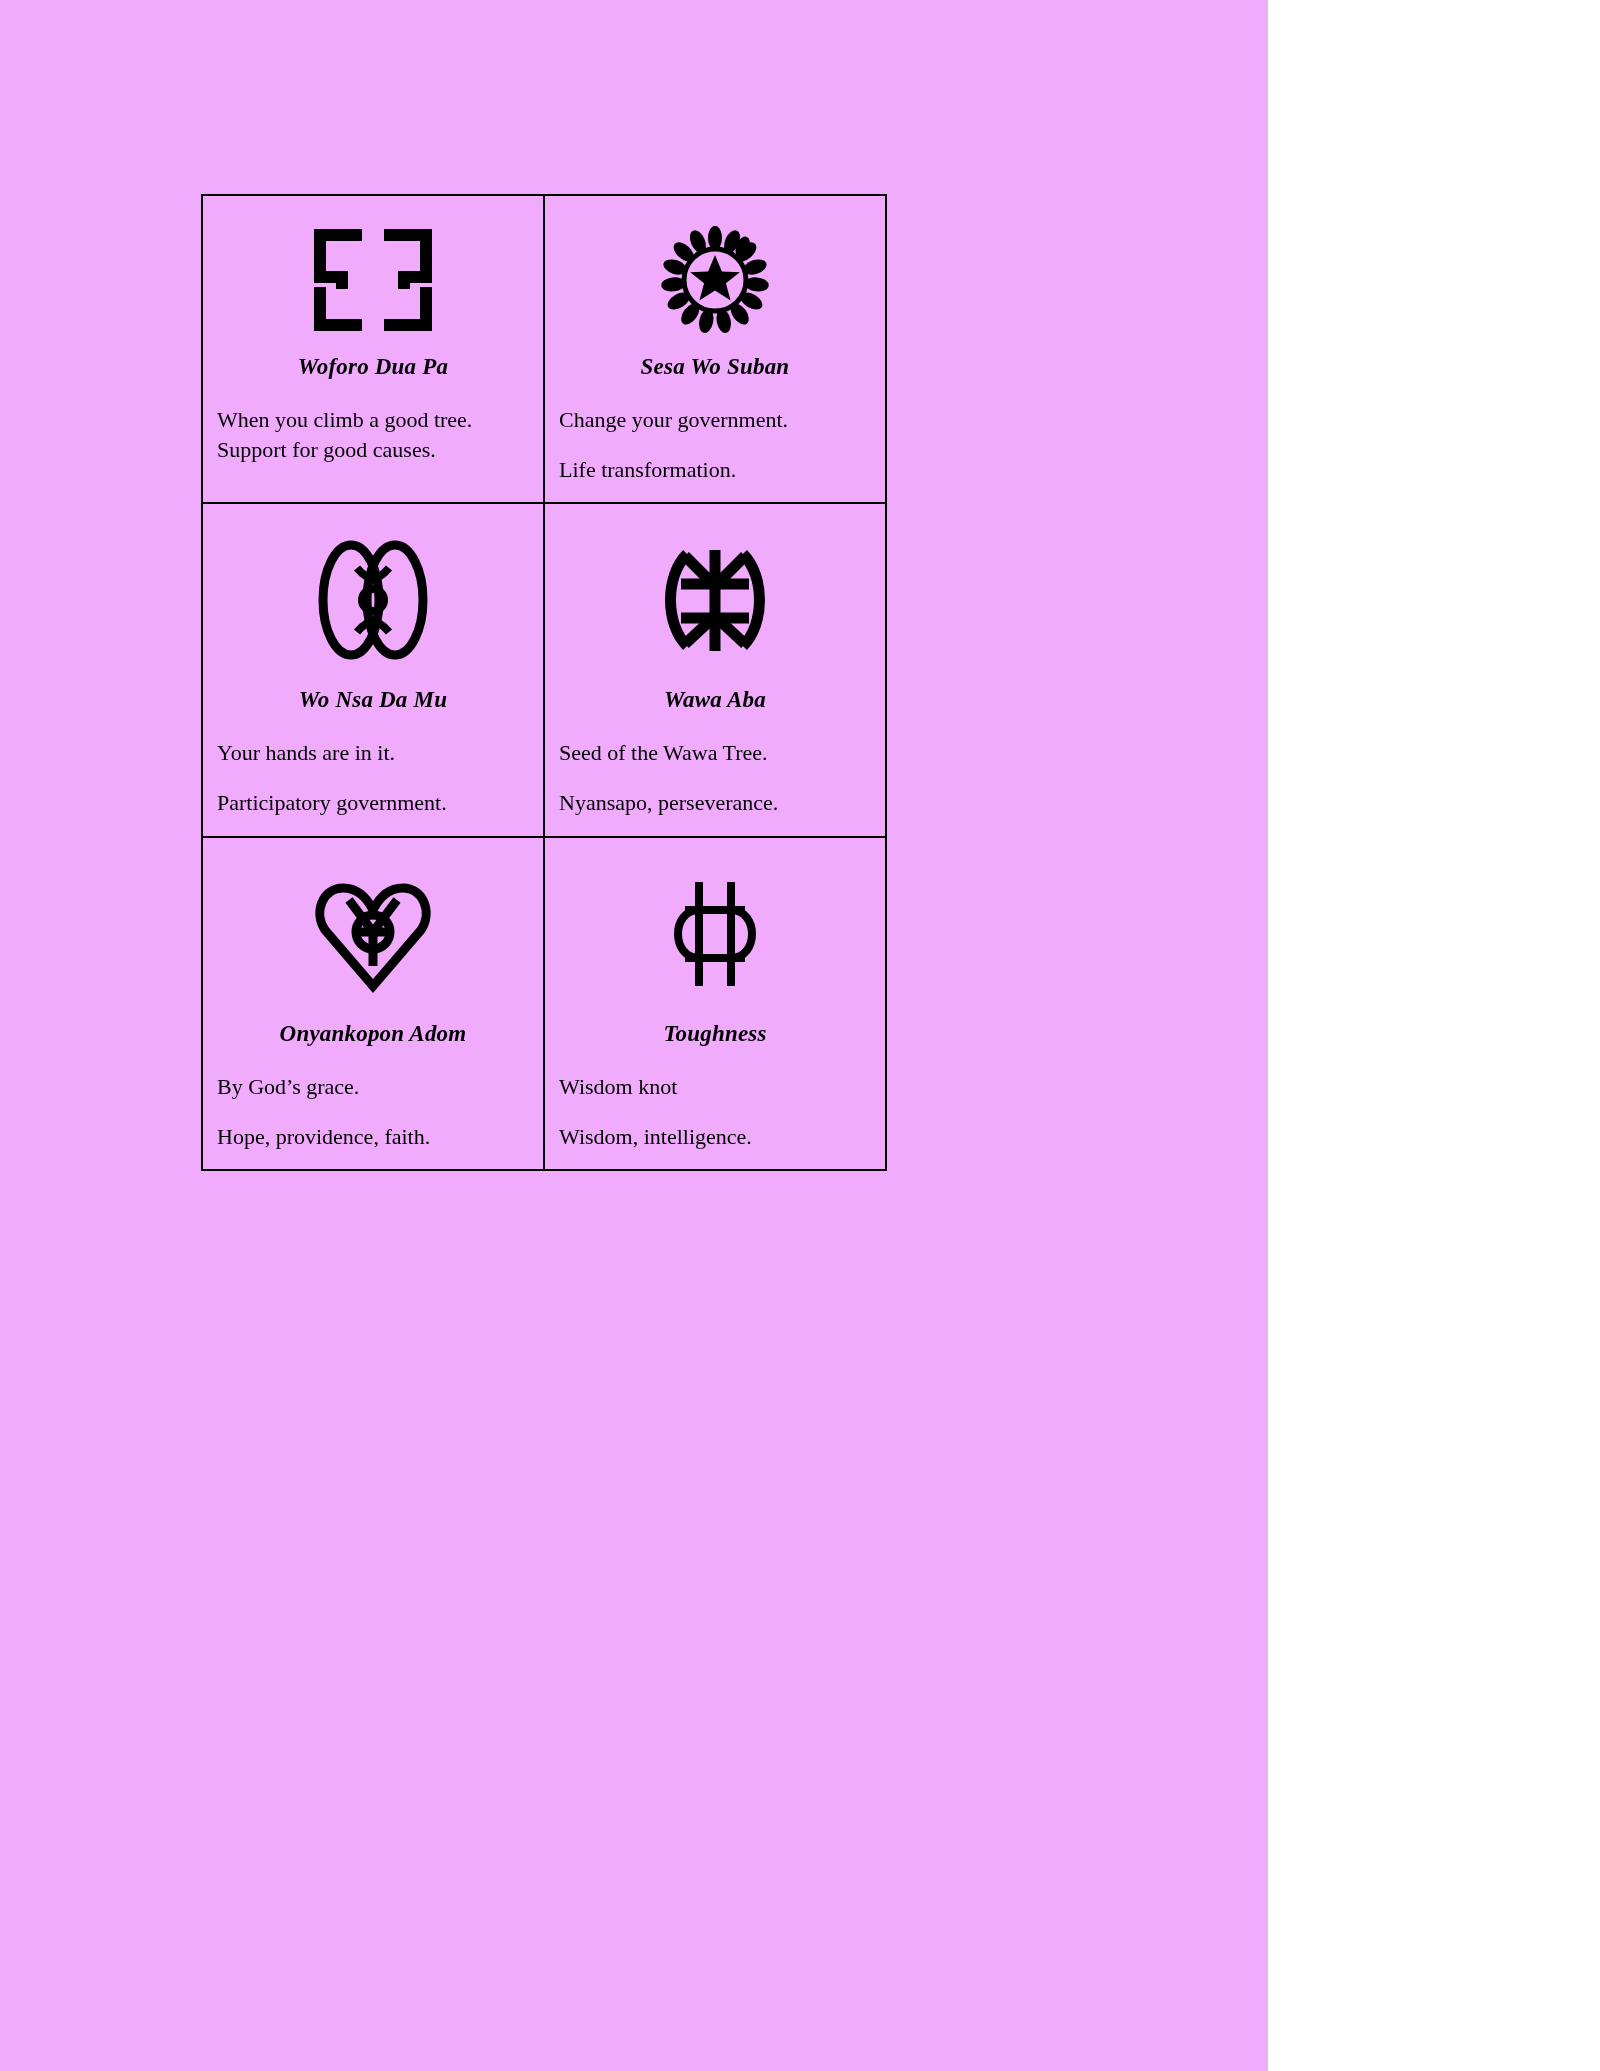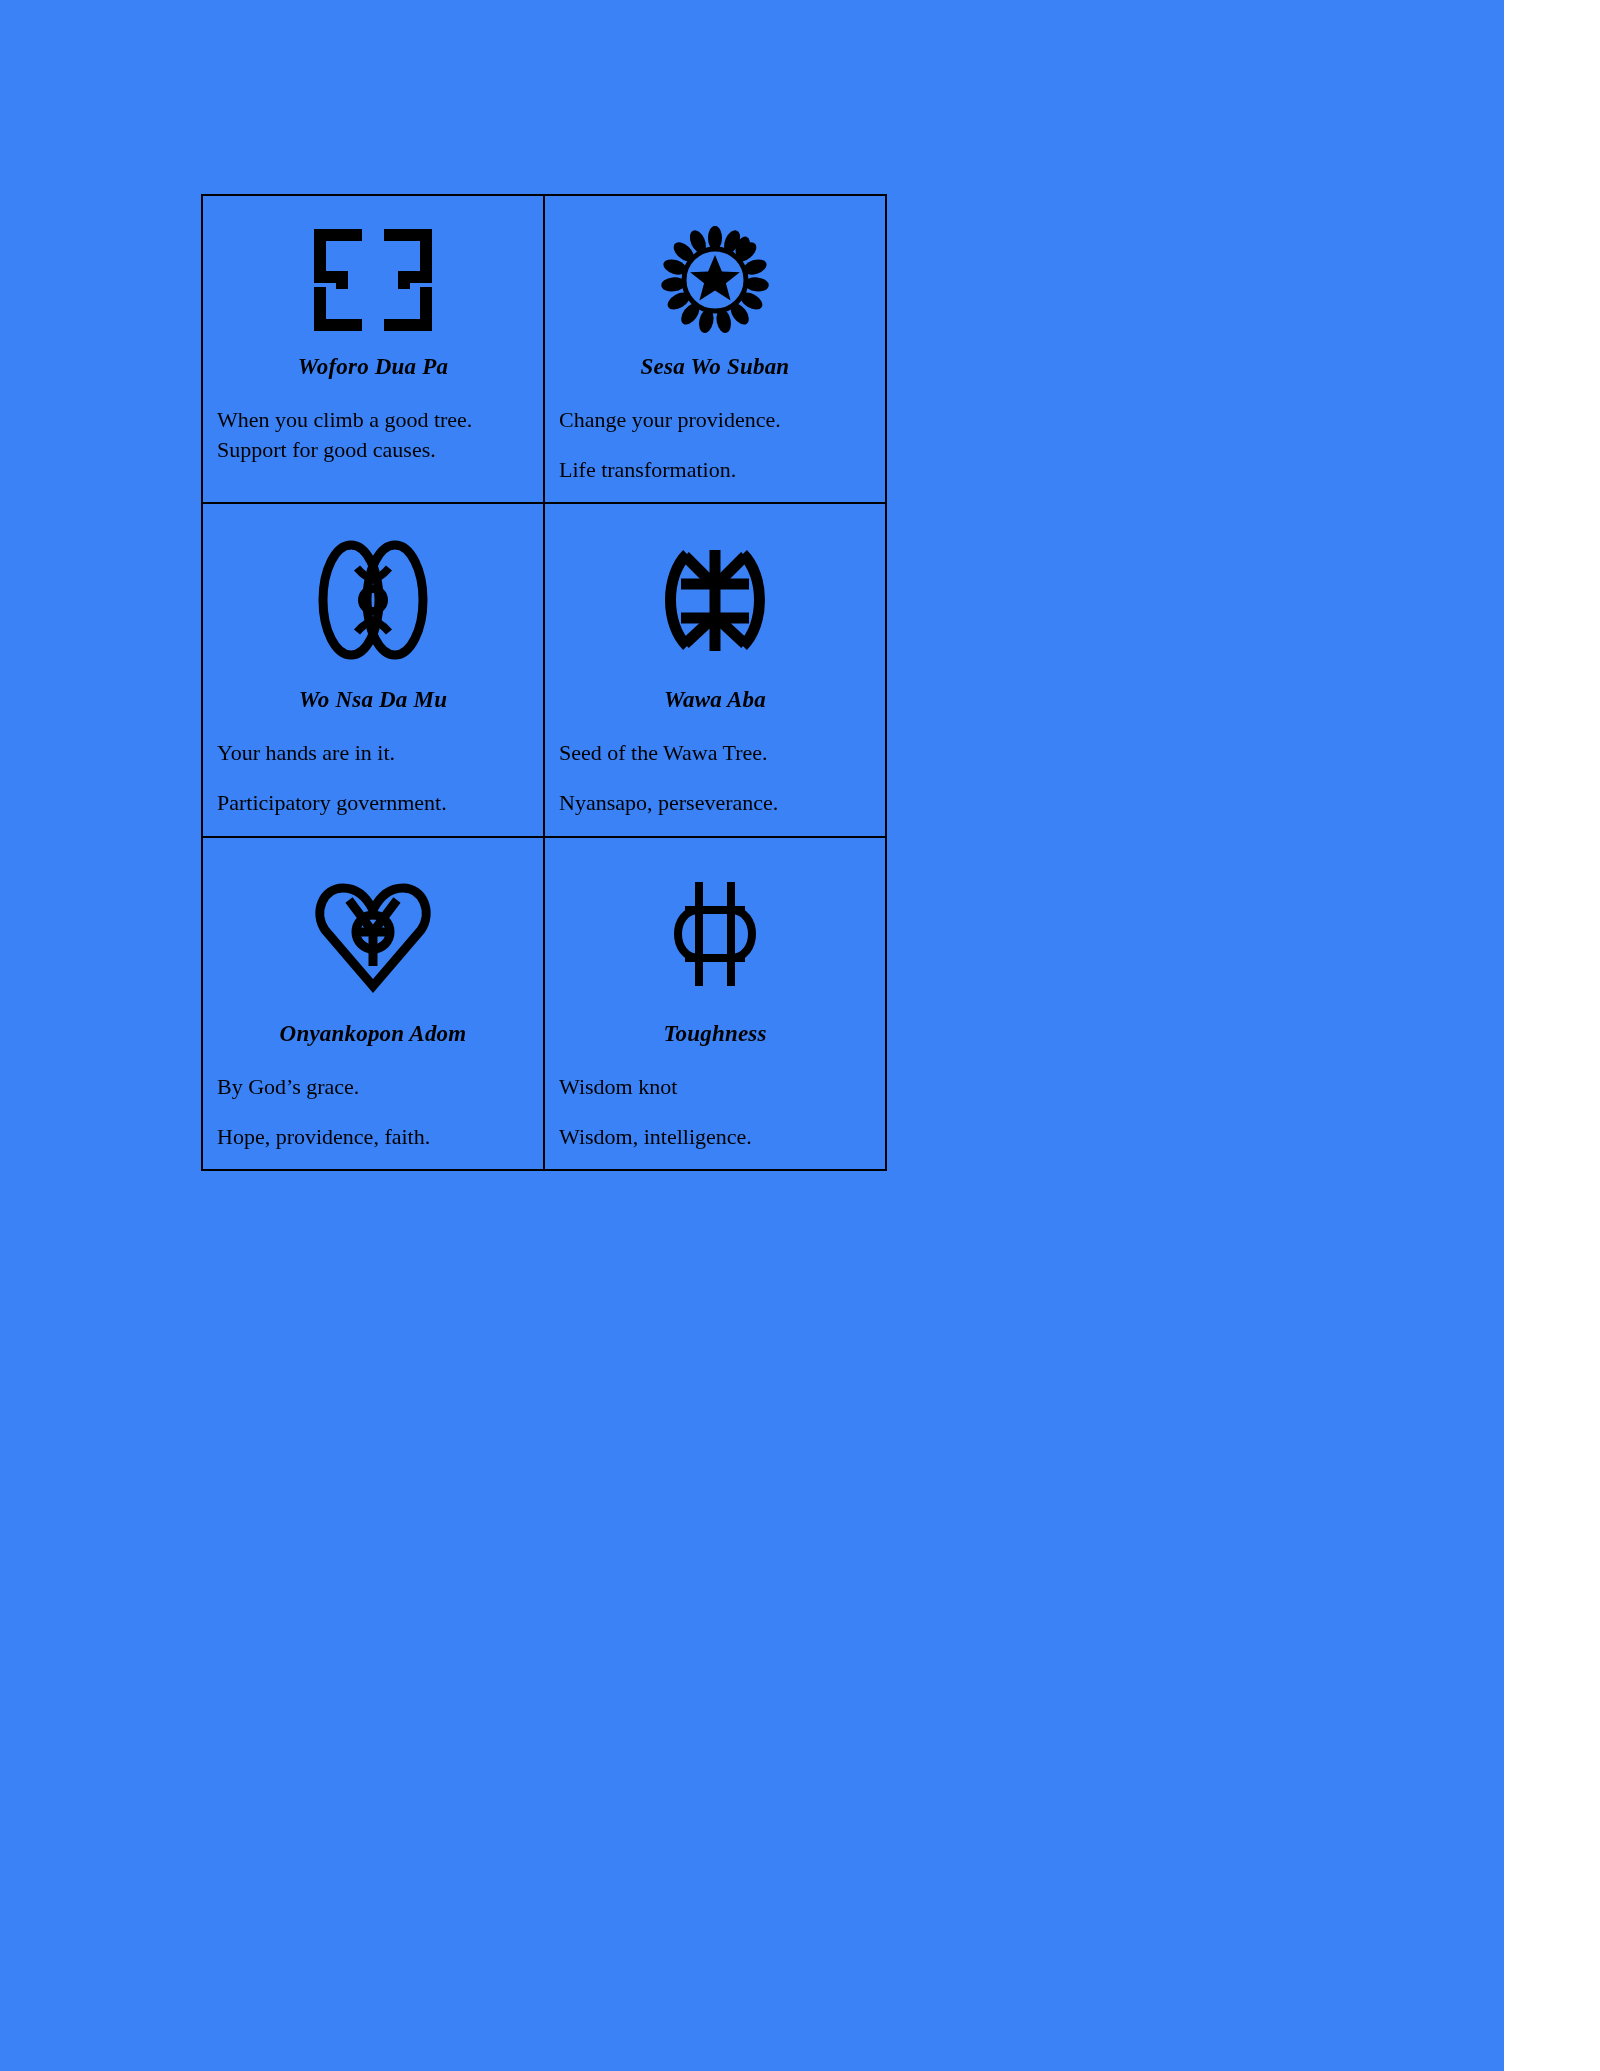--- a/index.html
+++ b/index.html
@@ -10,23 +10,23 @@
   body {
     width: 1600px;
     height: 2071px;
     font-family: "Liberation Serif", serif;
     color: #000000;
     position: relative;
   }
   .page {
     position: absolute;
     left: 0; top: 0;
-    width: 1504px;
+    width: 1268px;
     height: 2071px;
-    background: #3b82f6;
+    background: #f0abfc;
   }
   .adinkra-table {
     position: absolute;
     left: 201px;
     top: 194px;
     width: 680px;
     border-collapse: collapse;
     table-layout: fixed;
   }
   .adinkra-table td {
@@ -139,21 +139,21 @@
                       <ellipse cx="0" cy="-42" rx="7" ry="12" transform="rotate(312)"></ellipse>
                       <ellipse cx="0" cy="-42" rx="7" ry="12" transform="rotate(336)"></ellipse>
                     </g>
                     <circle cx="0" cy="0" r="31" fill="none" stroke="#000000" stroke-width="5"></circle>
                     <path d="M0,-25 L6.9,-8.4 L24.8,-7.7 L10.9,3.2 L15.6,20.5 L0,10.5 L-15.6,20.5 L-10.9,3.2 L-24.8,-7.7 L-6.9,-8.4 Z"></path>
                   </g>
                 </g>
               </svg>
             </div>
             <div class="symbol-name">Sesa Wo Suban</div>
-            <div class="desc-line">Change your providence.</div>
+            <div class="desc-line">Change your government.</div>
             <div class="desc-line">Life transformation.</div>
           </div>
         </td>
       </tr>
 
       <tr class="row-2">
         <td>
           <div class="cell-inner">
             <div class="symbol-wrap">
               <svg width="120" height="125" viewBox="0 0 120 125" aria-hidden="true">

